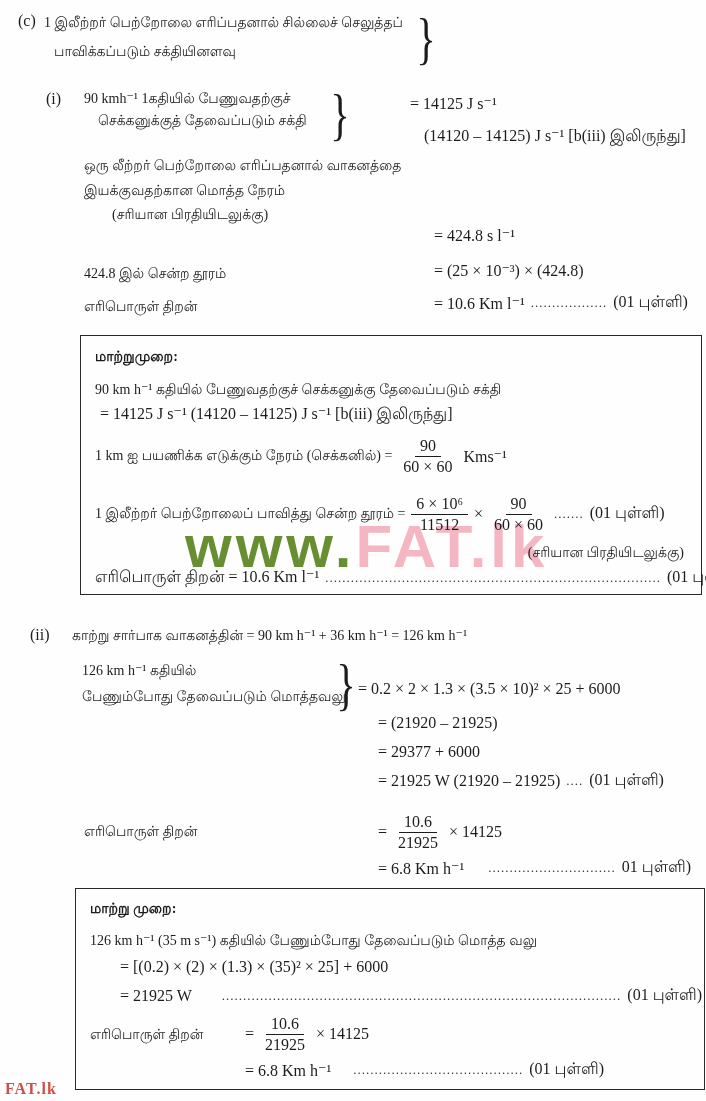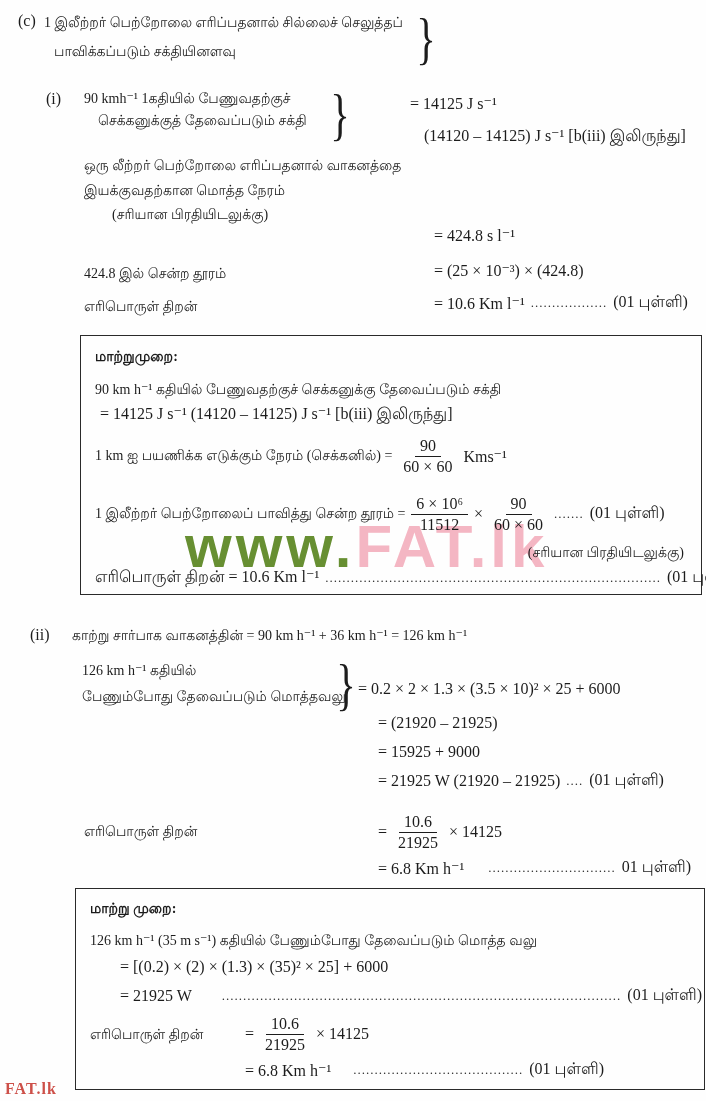--- a/index.html
+++ b/index.html
@@ -104,21 +104,21 @@
   </div>
 
   <span class="abs f fg" style="left:30px; top:626px;">(ii)</span>
   <span class="abs t fg" style="left:72px; top:627px;">காற்று சார்பாக வாகனத்தின் = 90 km h⁻¹ + 36 km h⁻¹ = 126 km h⁻¹</span>
 
   <span class="abs t fg" style="left:82px; top:662px;">126 km h⁻¹ கதியில்</span>
   <span class="abs t fg" style="left:82px; top:689px;">பேணும்போது தேவைப்படும் மொத்தவலு</span>
   <span class="abs brace fg" style="left:332px; top:656px;">}</span>
   <span class="abs f fg" style="left:358px; top:680px;">= 0.2 × 2 × 1.3 × (3.5 × 10)² × 25 + 6000</span>
   <span class="abs f fg" style="left:378px; top:714px;">= (21920 – 21925)</span>
-  <span class="abs f fg" style="left:378px; top:743px;">= 15925 + 9000</span>
+  <span class="abs f fg" style="left:378px; top:743px;">= 29377 + 6000</span>
   <div class="abs row fg" style="left:378px; top:771px;">
     <span class="f">= 21925 W  (21920 – 21925)</span>
     <span class="dots">....</span>
     <span class="f marks">(01 புள்ளி)</span>
   </div>
 
   <span class="abs t fg" style="left:84px; top:824px;">எரிபொருள் திறன்</span>
   <div class="abs row fg" style="left:378px; top:806px; height:52px;">
     <span class="f">=</span>
     <span class="frac">

